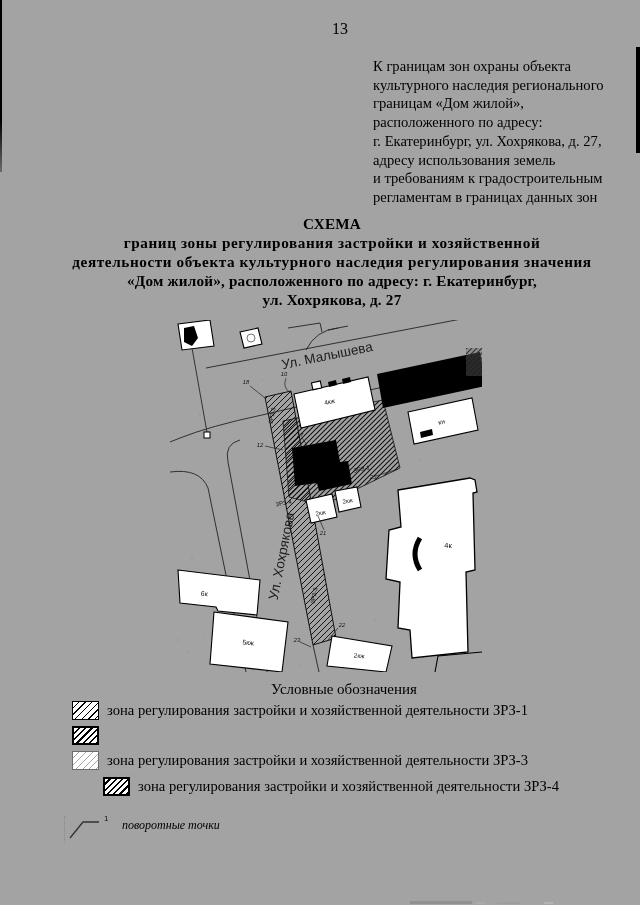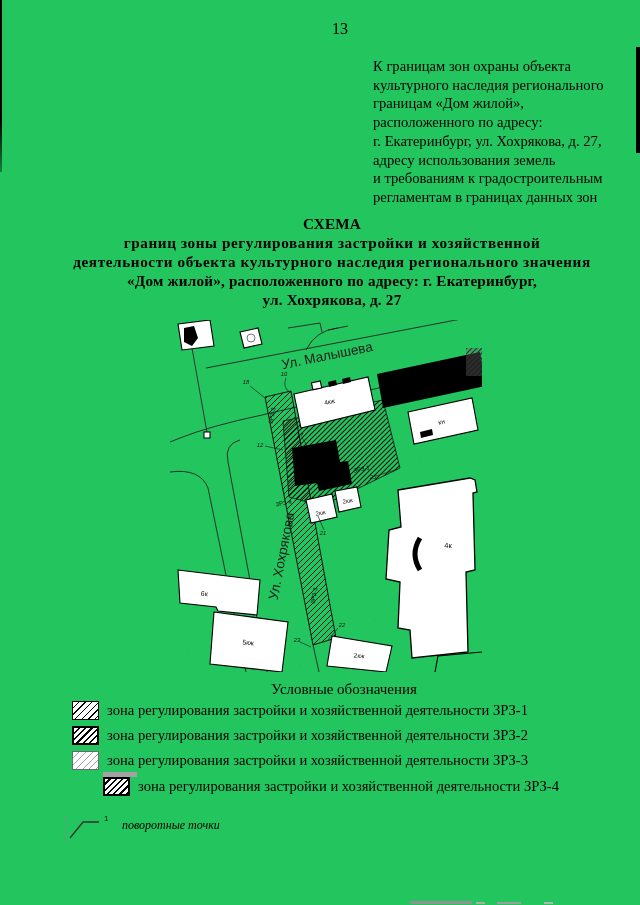--- a/index.html
+++ b/index.html
@@ -1,16 +1,16 @@
 <!DOCTYPE html>
 <html><head>
 <meta charset="utf-8">
 <style>
   html,body{margin:0;padding:0;background:#fff;}
-  .page{position:relative;width:640px;height:905px;background:#22c55e;overflow:hidden;
+  .page{position:relative;width:640px;height:905px;background:#a3a3a3;overflow:hidden;
         font-family:"Liberation Serif", serif;color:#000;}
   
   .edge-left{position:absolute;left:0;top:0;width:2px;height:172px;
              background:linear-gradient(#000 0 70%,rgba(0,0,0,.35) 100%);}
   .edge-right{position:absolute;right:0;top:47px;width:4px;height:106px;background:#000;}
   .bseg{position:absolute;background:#919191;}
   
   .page-number{position:absolute;left:322px;top:20px;width:36px;text-align:center;
                font-size:16px;}
   
@@ -64,21 +64,21 @@
     <div>расположенного по адресу:</div>
     <div>г. Екатеринбург, ул. Хохрякова, д. 27,</div>
     <div>адресу использования земель</div>
     <div>и требованиям к градостроительным</div>
     <div>регламентам в границах данных зон</div>
   </div>
 
   <div class="title">
     <div>СХЕМА</div>
     <div class="ls">границ зоны регулирования застройки и хозяйственной</div>
-    <div class="ls">деятельности объекта культурного наследия регионального значения</div>
+    <div class="ls">деятельности объекта культурного наследия регулирования значения</div>
     <div>«Дом жилой», расположенного по адресу: г. Екатеринбург,</div>
     <div>ул. Хохрякова, д. 27</div>
   </div>
 
   <div class="map">
     <svg width="312" height="352" viewBox="0 0 312 352" font-family="Liberation Sans, sans-serif">
       <defs>
         <pattern id="hatchS" width="6" height="6" patternUnits="userSpaceOnUse">
           <path d="M-1,1 l2,-2 M0,6 l6,-6 M5,7 l2,-2" stroke="#151515" stroke-width="1" fill="none"></path>
         </pattern>
@@ -212,21 +212,20 @@
   </div>
 
   <div class="legend-heading">Условные обозначения</div>
 
   <div class="legend-row" style="top:701px;">
     <span class="sw sw1"></span>
     <span class="lbl">зона регулирования застройки и хозяйственной деятельности ЗРЗ-1</span>
   </div>
   <div class="legend-row" style="top:726px;">
     <span class="sw sw2"></span>
-    <span class="lbl">зона регулирования застройки и хозяйственной деятельности ЗРЗ-2</span>
   </div>
   <div class="legend-row" style="top:751px;">
     <span class="sw sw3"></span>
     <span class="lbl">зона регулирования застройки и хозяйственной деятельности ЗРЗ-3</span>
   </div>
   <div class="legend-row" style="top:777px;padding-left:31px;">
     <span class="sw sw4" style="position:relative;">
         <span class="sw4-graybar"></span>
       </span>
     <span class="lbl">зона регулирования застройки и хозяйственной деятельности ЗРЗ-4</span>

